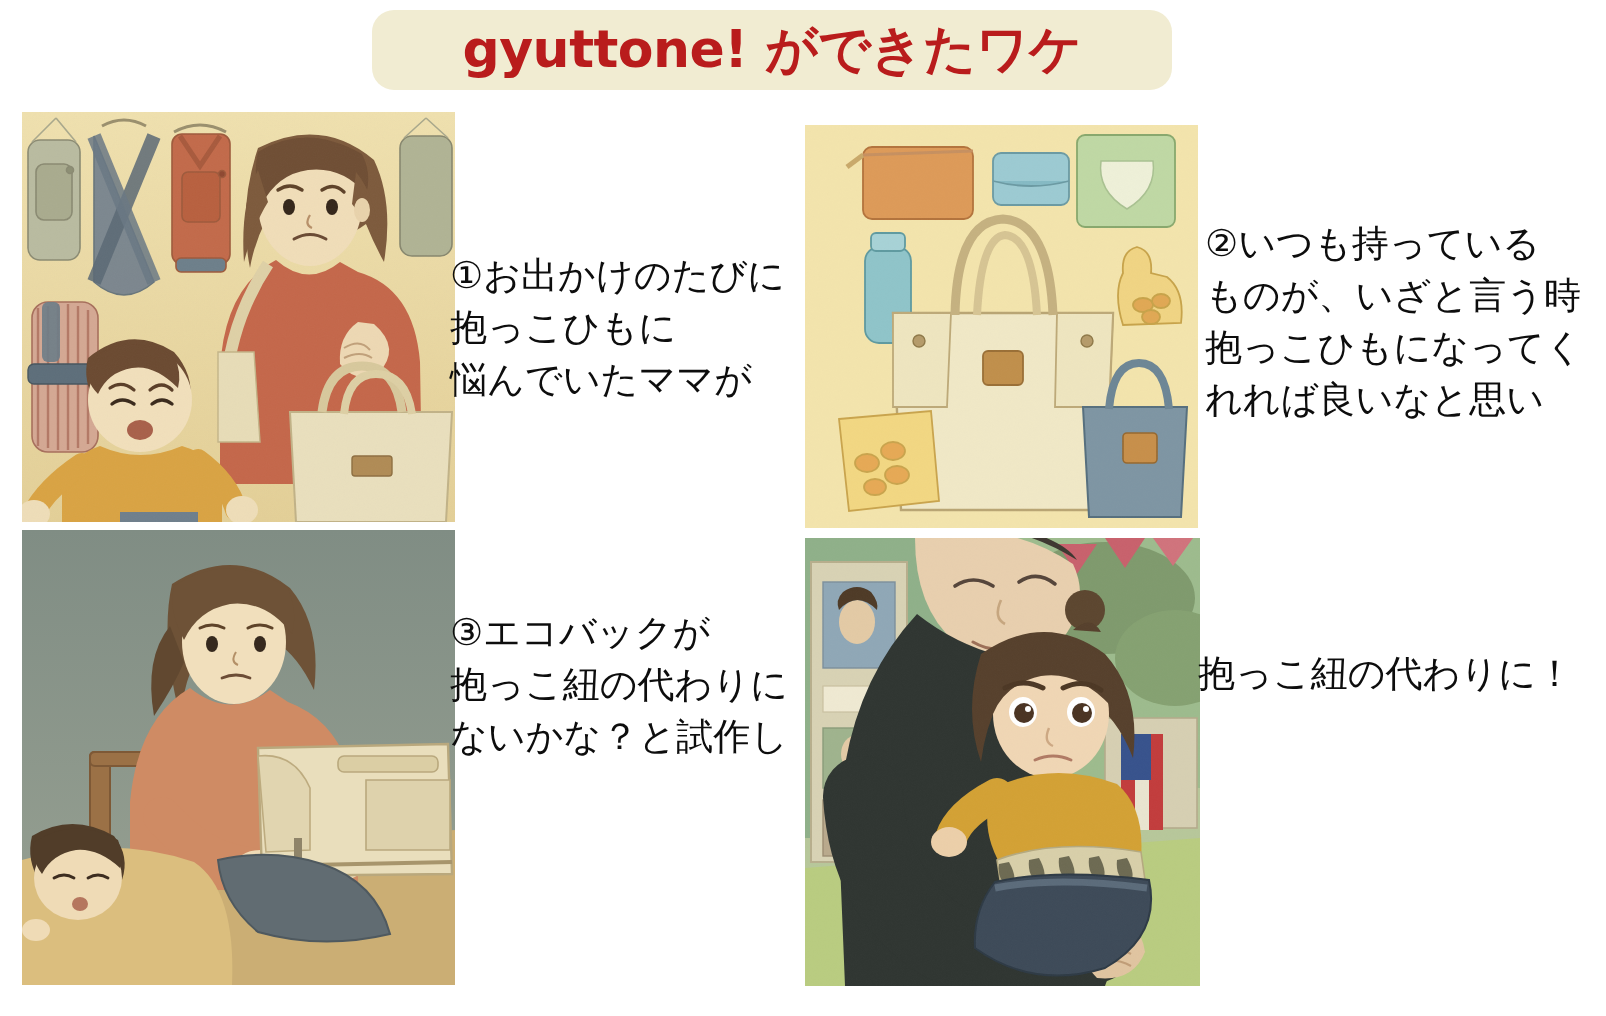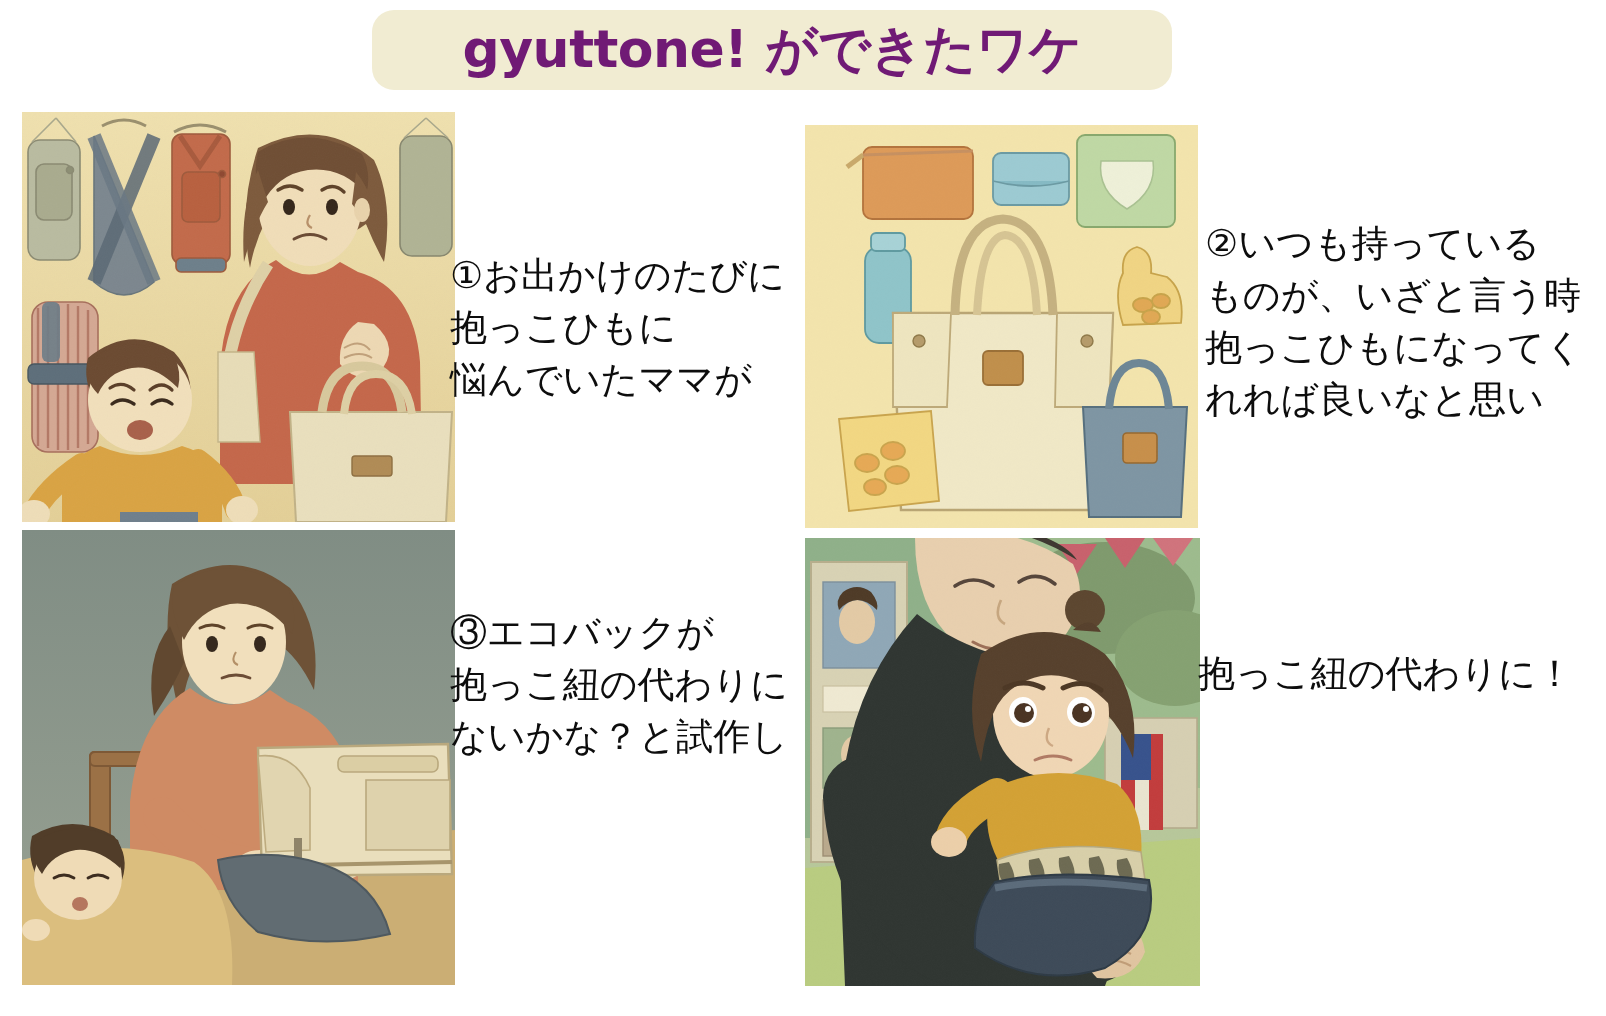--- a/index.html
+++ b/index.html
@@ -13,21 +13,21 @@
   #stage{position:absolute;left:0;top:0;width:1606px;height:1016px;}
 
   
   .title-banner{
     position:absolute;left:372px;top:10px;width:800px;height:80px;
     background:#f1ecd2;border-radius:22px;
     display:flex;align-items:center;justify-content:center;
   }
   .title-text{
     font-family:"DejaVu Sans","Liberation Sans",sans-serif;
-    font-weight:bold;font-size:52px;color:#701a75;
+    font-weight:bold;font-size:52px;color:#b91c1c;
     letter-spacing:-0.5px;white-space:nowrap;
     line-height:1;transform:translateY(-1px);
   }
 
   
   .panel{position:absolute;overflow:hidden;}
   #panel1{left:22px;top:112px;width:433px;height:410px;}
   #panel2{left:805px;top:125px;width:393px;height:403px;}
   #panel3{left:22px;top:530px;width:433px;height:455px;}
   #panel4{left:805px;top:538px;width:395px;height:448px;}
@@ -35,21 +35,21 @@
 
   
   .caption{
     position:absolute;
     font-family:"DejaVu Sans","Liberation Sans",sans-serif;
     font-size:37px;line-height:52px;color:#0d0d0d;
     white-space:pre-line;letter-spacing:0px;
   }
   #caption1{left:450px;top:250px;}
   #caption2{left:1205px;top:218px;}
-  #caption3{left:450px;top:607px;font-family:Liberation Serif, serif;}
+  #caption3{left:450px;top:607px;}
   #caption4{left:1198px;top:648px;}
 </style>
 </head>
 <body>
 
 <div id="stage">
 
   <div class="title-banner">
     <div class="title-text">gyuttone! ができたワケ</div>
   </div>

